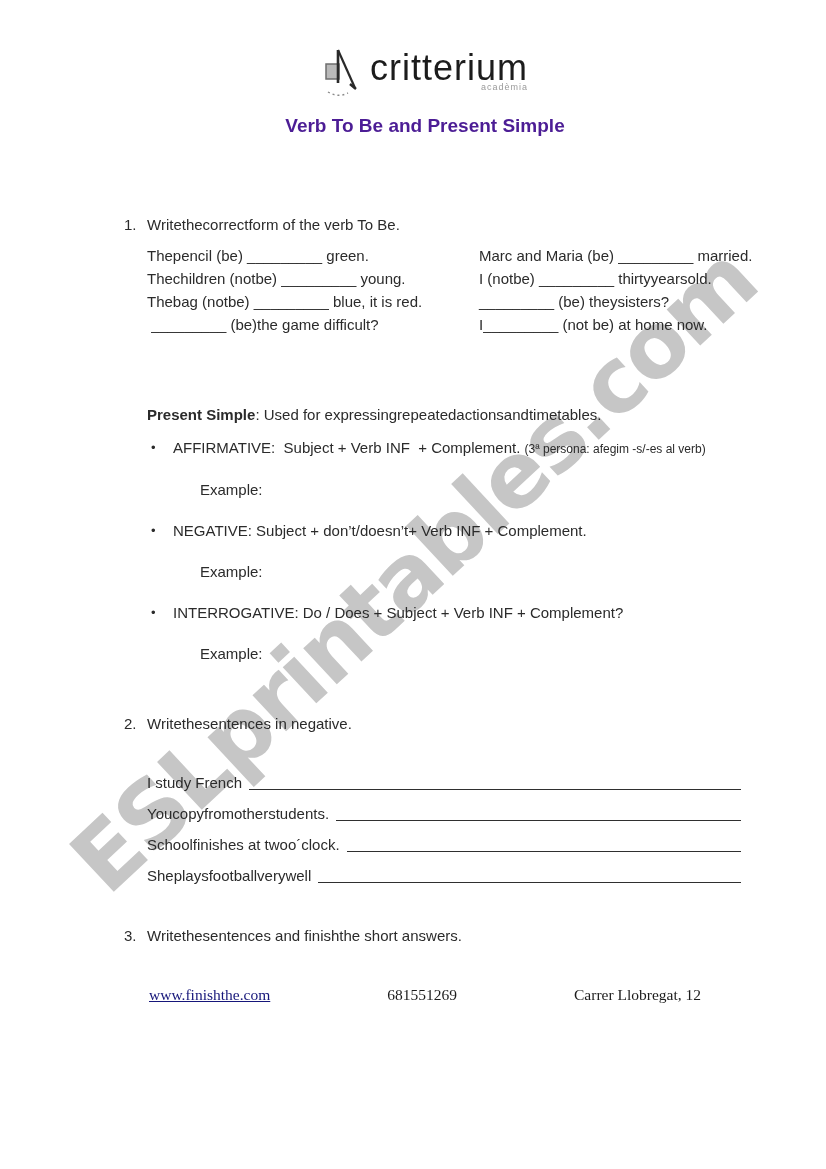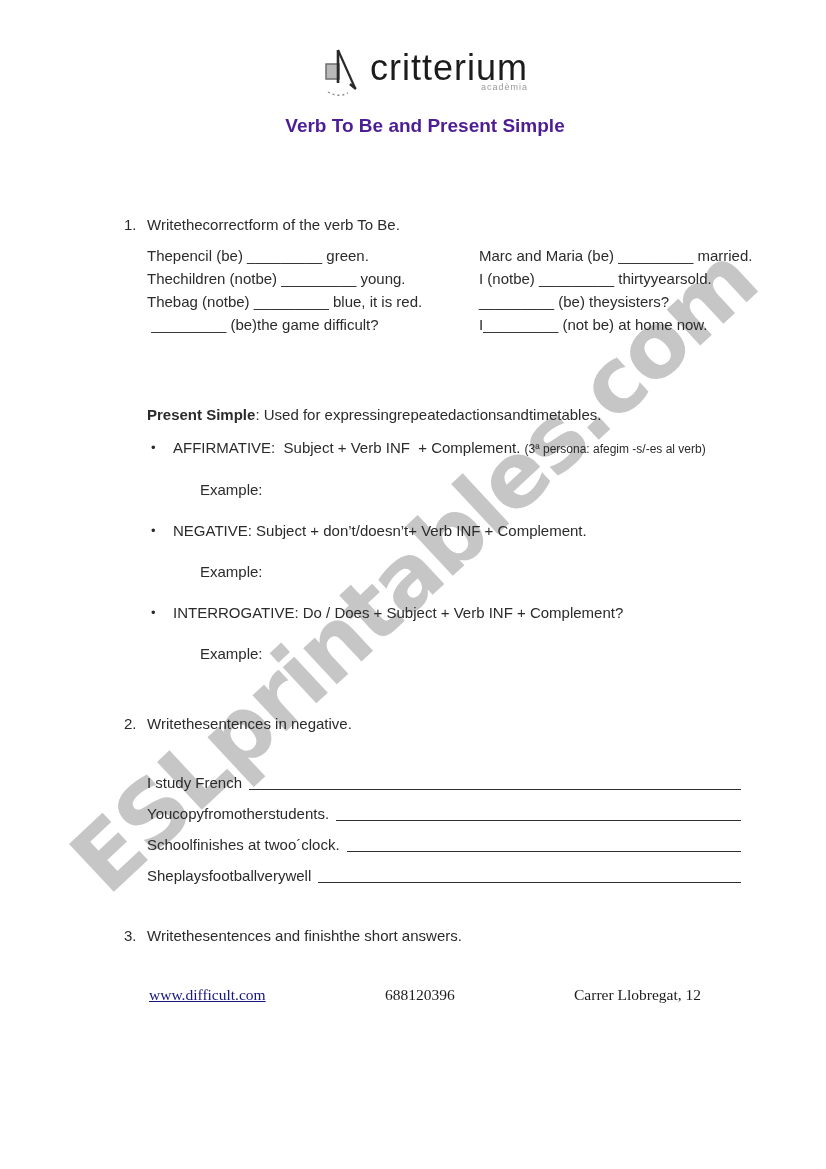--- a/index.html
+++ b/index.html
@@ -215,19 +215,19 @@
     </div>
 
     <div class="section ex3">
       <div class="sec-head">
         <span class="sec-num">3.</span>
         <span>Writethesentences and finishthe short answers.</span>
       </div>
     </div>
 
     <div class="footer">
-      <a>www.difficult.com</a>
-      <span>688120396</span>
+      <a>www.finishthe.com</a>
+      <span>681551269</span>
       <span>Carrer Llobregat, 12</span>
     </div>
 
   </div>
 </div>
 
 </body></html>

